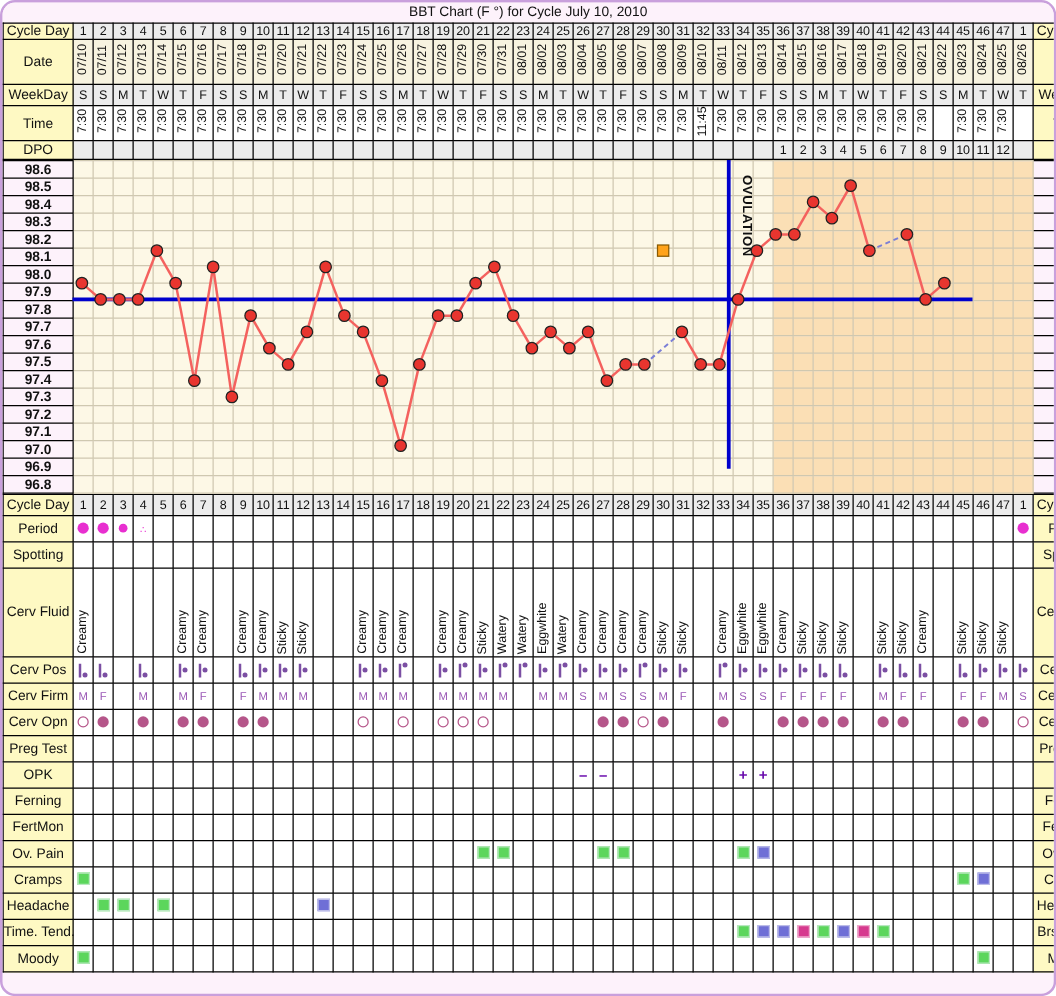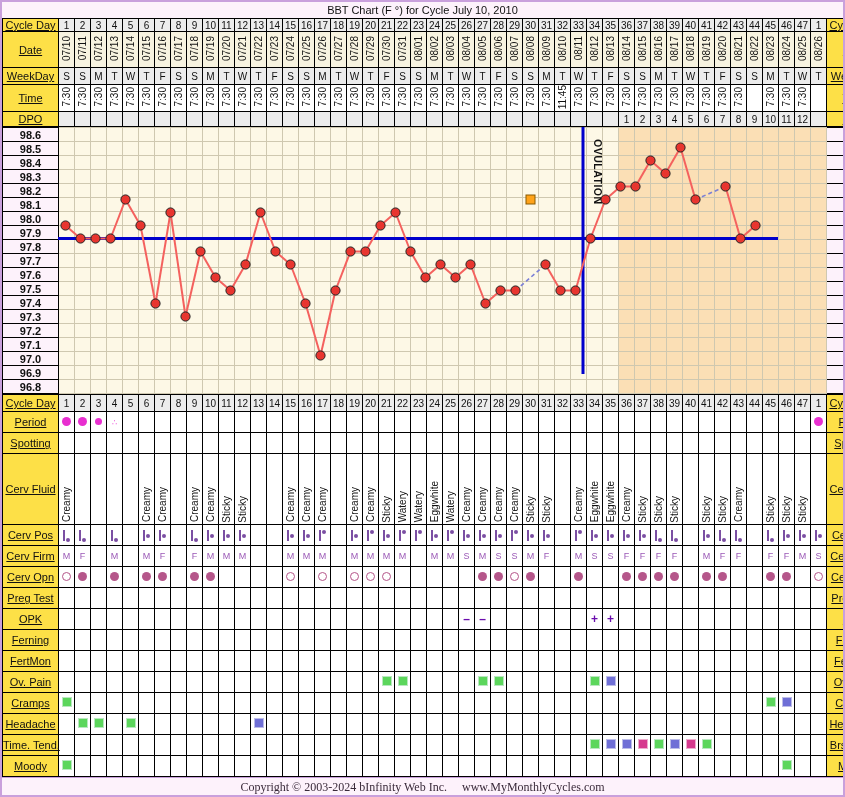--- a/index.html
+++ b/index.html
@@ -4,33 +4,34 @@
 <style>
   html,body{margin:0;padding:0;background:#fff;}
   body{font-family:"Liberation Sans",sans-serif;}
   #chart-root{
     width:845px;height:797px;position:relative;
     box-sizing:border-box;
     border-left:2px solid #c9a0dc;border-right:2px solid #c9a0dc;
     border-top:2px solid #c9a0dc;border-bottom:2px solid #c9a0dc;
     background:#fdf2fb;
     overflow:hidden;
+    border-radius:12px;
   }
   .title-bar{
     height:16px;line-height:16px;text-align:center;
     font-size:11px;color:#111;background:#fdf2fb;
   }
   table.grid{border-collapse:collapse;table-layout:fixed;width:845px;}
   table.grid td{padding:0;margin:0;}
 
   
   .lbl{
-    width:55px;background:#fde047;color:#111;
+    width:55px;background:#fef9c3;color:#111;
     font-size:11px;text-align:center;vertical-align:middle;
-    border:1px solid #000;white-space:nowrap;text-decoration:underline;
+    border:1px solid #000;white-space:nowrap;
   }
 
   
   .hcell{
     border:1px solid #000;background:#ececec;color:#111;
     font-size:10px;text-align:center;vertical-align:middle;
     width:15px;
   }
   .hcell.cd{background:#ececec;}
   .hcell.date{
@@ -2288,19 +2289,14 @@
           <td class="dcell"></td>
           <td class="dcell"></td>
           <td class="dcell"><span class="sq green"></span></td>
           <td class="dcell"></td>
           <td class="dcell"></td>
           <td class="lbl ">Moody</td>
         </tr>
       </tbody>
   </table>
 
-  <div class="footer">
-    <span>Copyright © 2003-2024 bInfinity Web Inc.</span>
-    &nbsp;&nbsp;&nbsp;
-    <span>www.MyMonthlyCycles.com</span>
-  </div>
 
 </div>
 
 </body></html>

